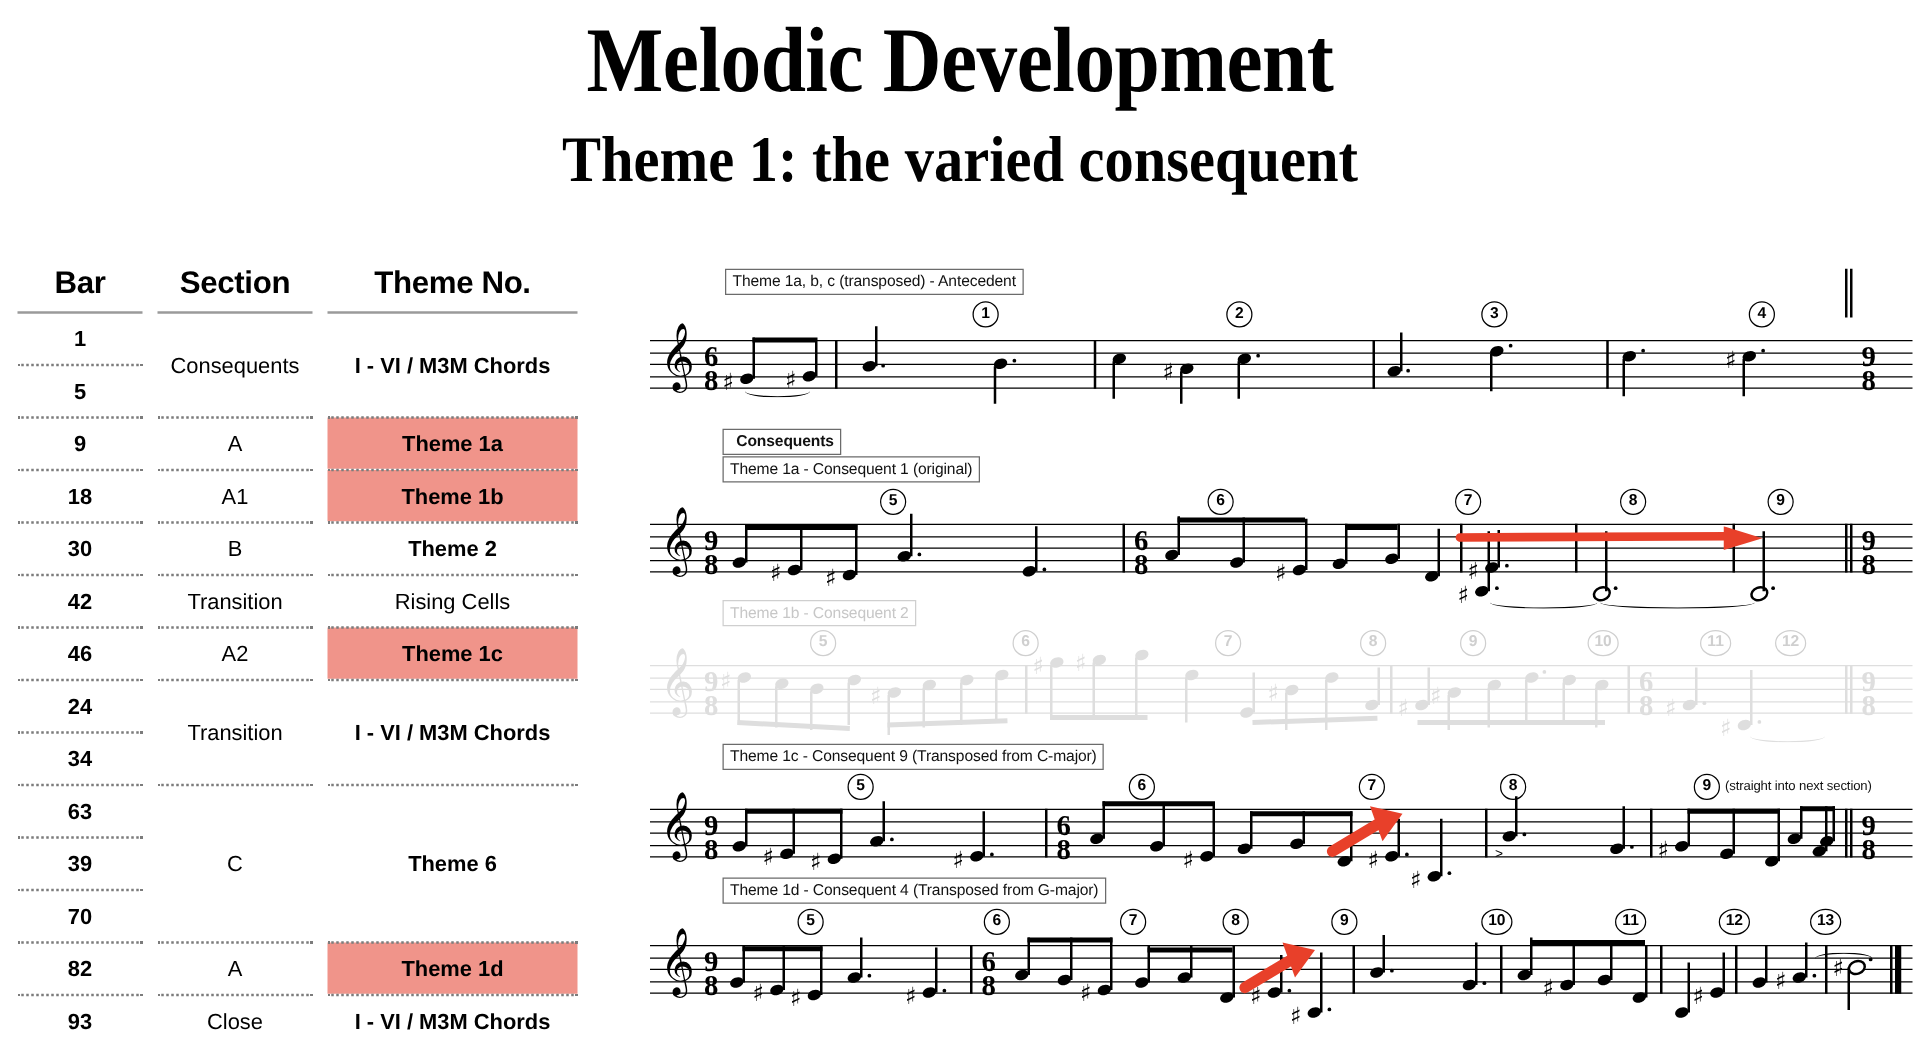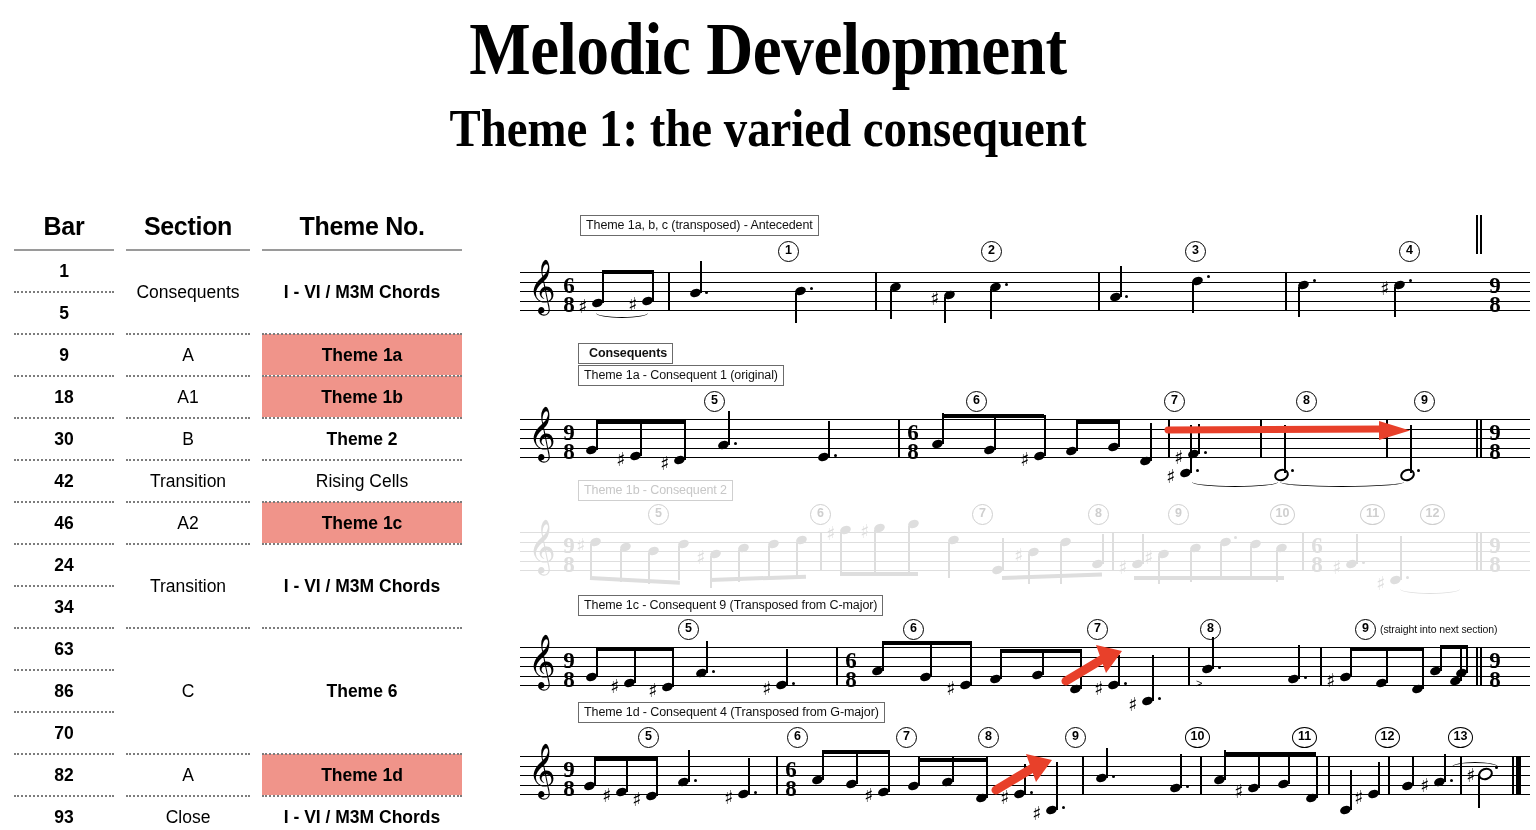--- a/index.html
+++ b/index.html
@@ -354,21 +354,21 @@
         <td class="dot-b" style="height: 0px;"></td>
       </tr>
       <tr>
         <td class="bar-cell dot-b">63</td>
         <td></td>
         <td class="sect-cell" rowspan="3">C</td>
         <td rowspan="3"></td>
         <td class="theme-cell" rowspan="3">Theme 6</td>
       </tr>
       <tr>
-        <td class="bar-cell dot-b">86</td>
+        <td class="bar-cell dot-b">39</td>
         <td></td>
       </tr>
       <tr>
         <td class="bar-cell">70</td>
         <td></td>
       </tr>
       <tr style="height: 0px;">
         <td class="dot-b" style="height: 0px;"></td>
         <td style="height: 0px;"></td>
         <td class="dot-b" style="height: 0px;"></td>

